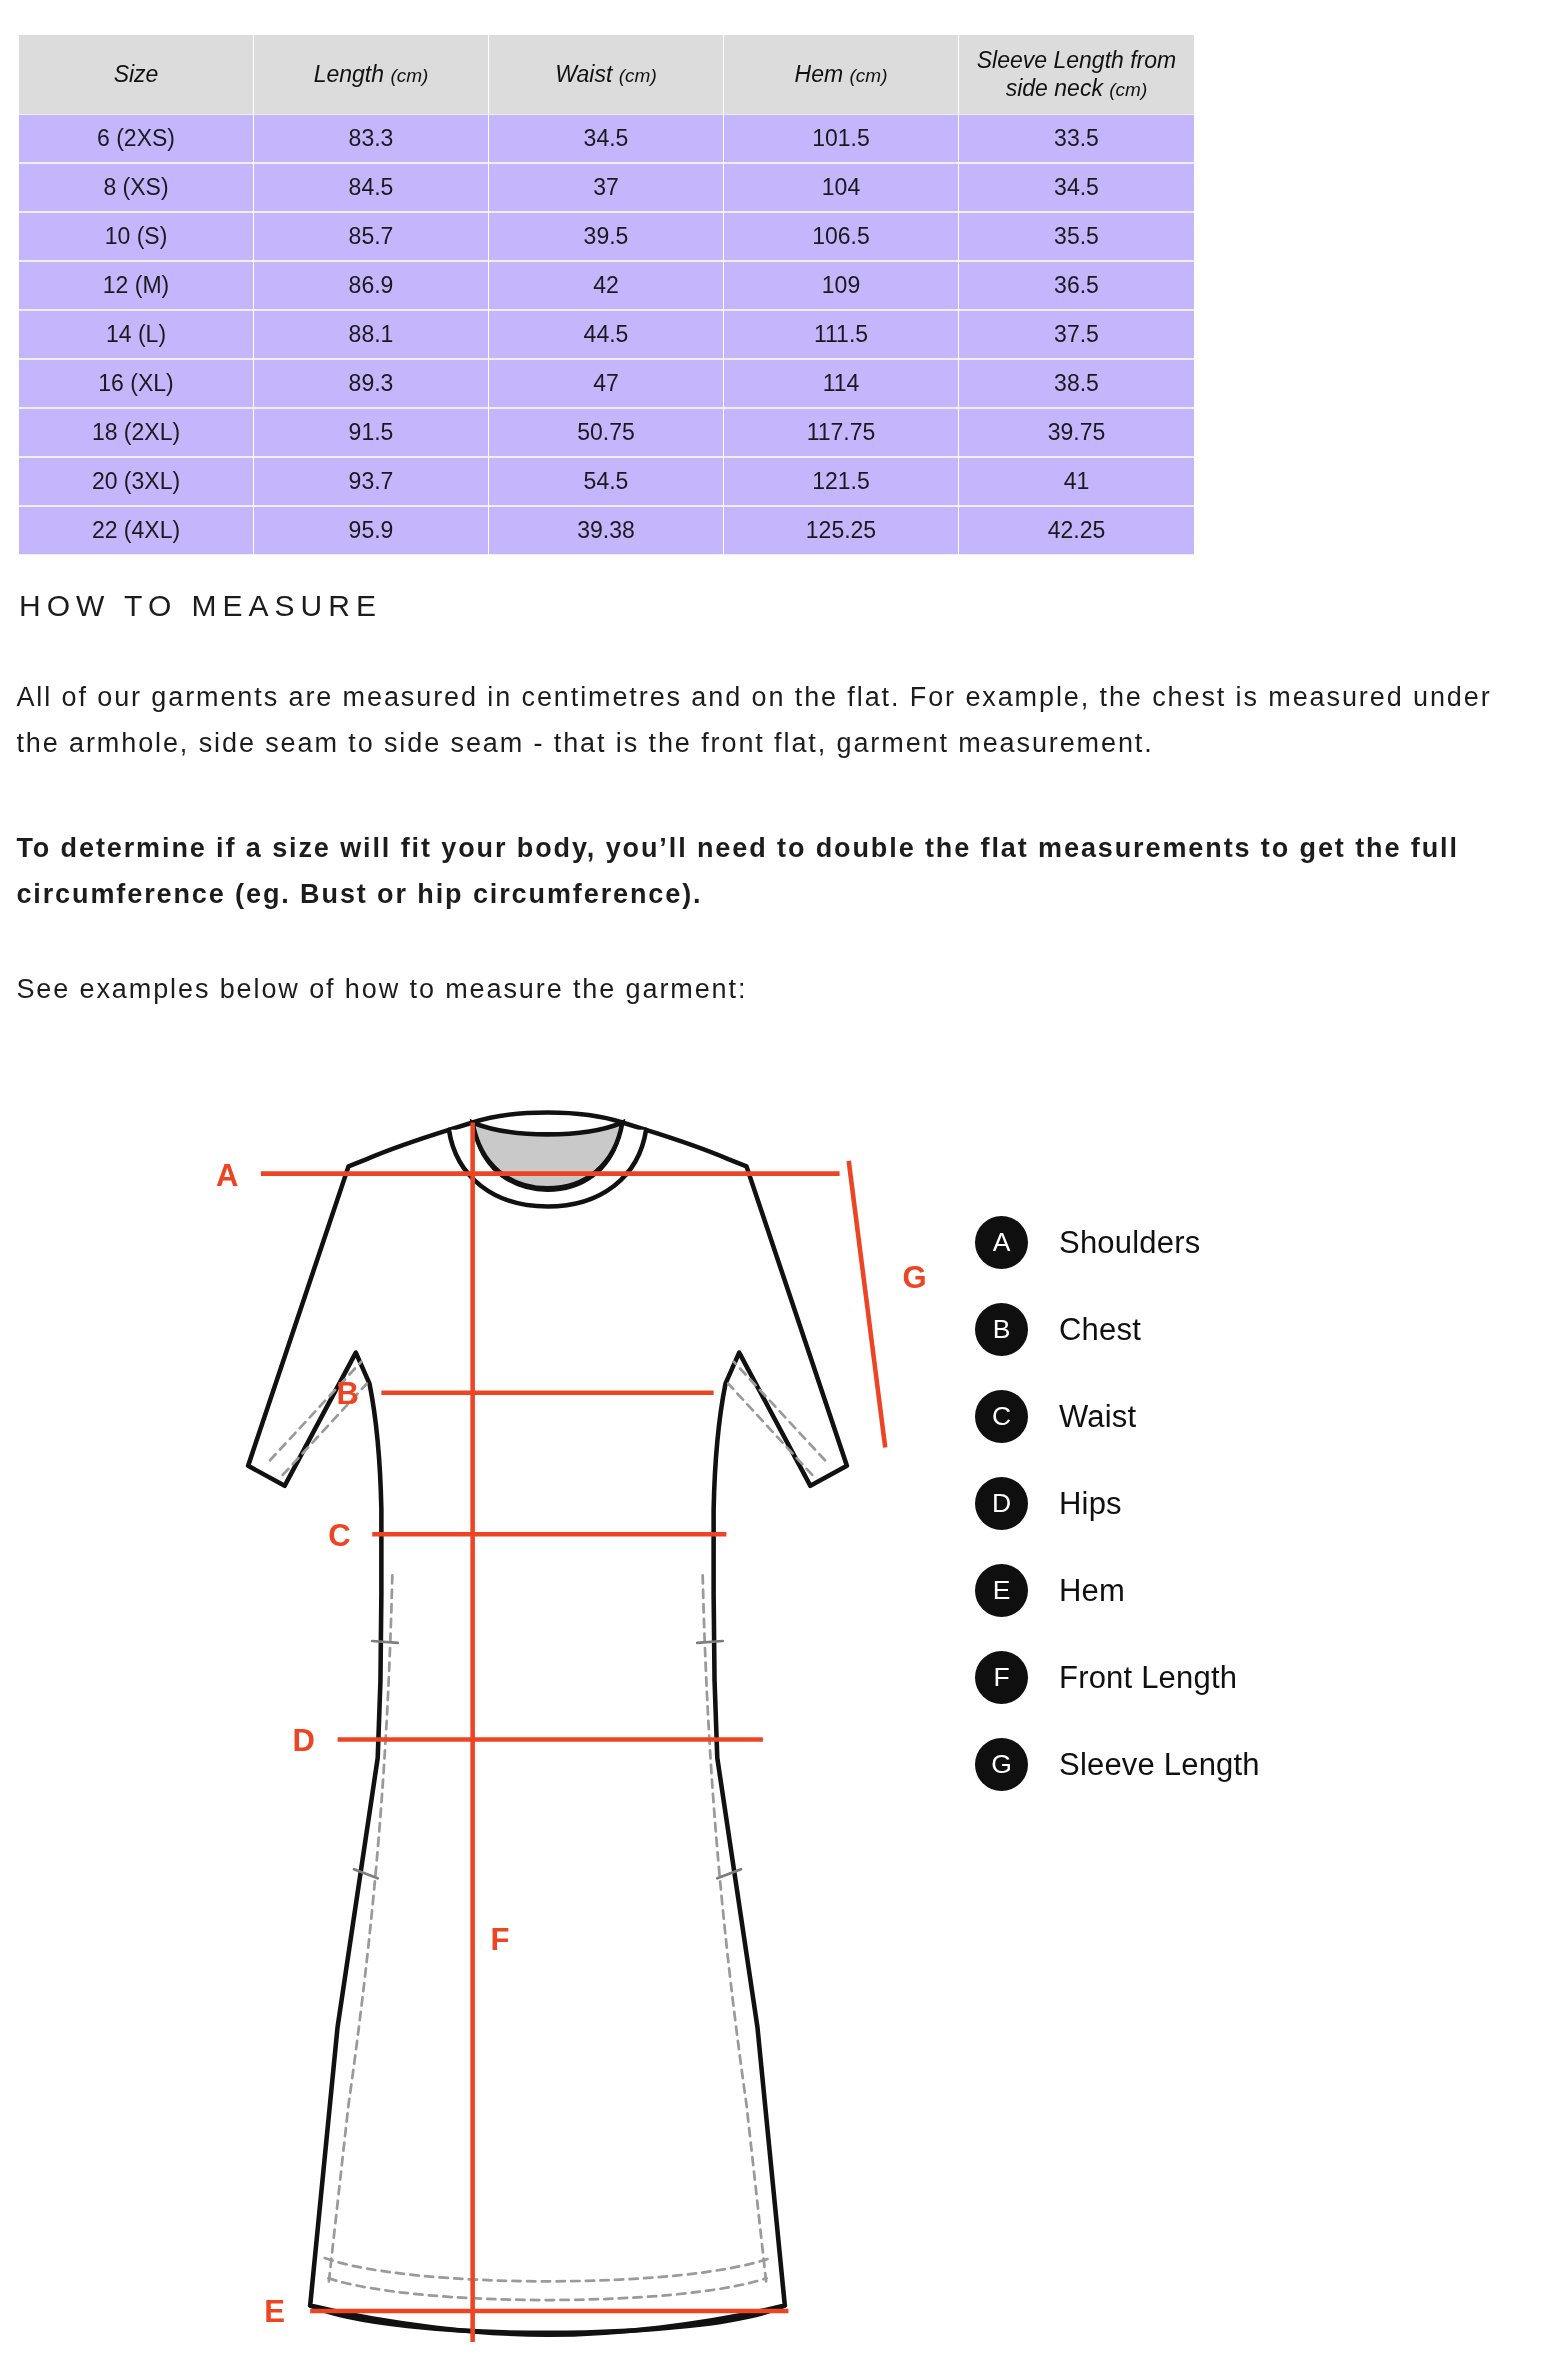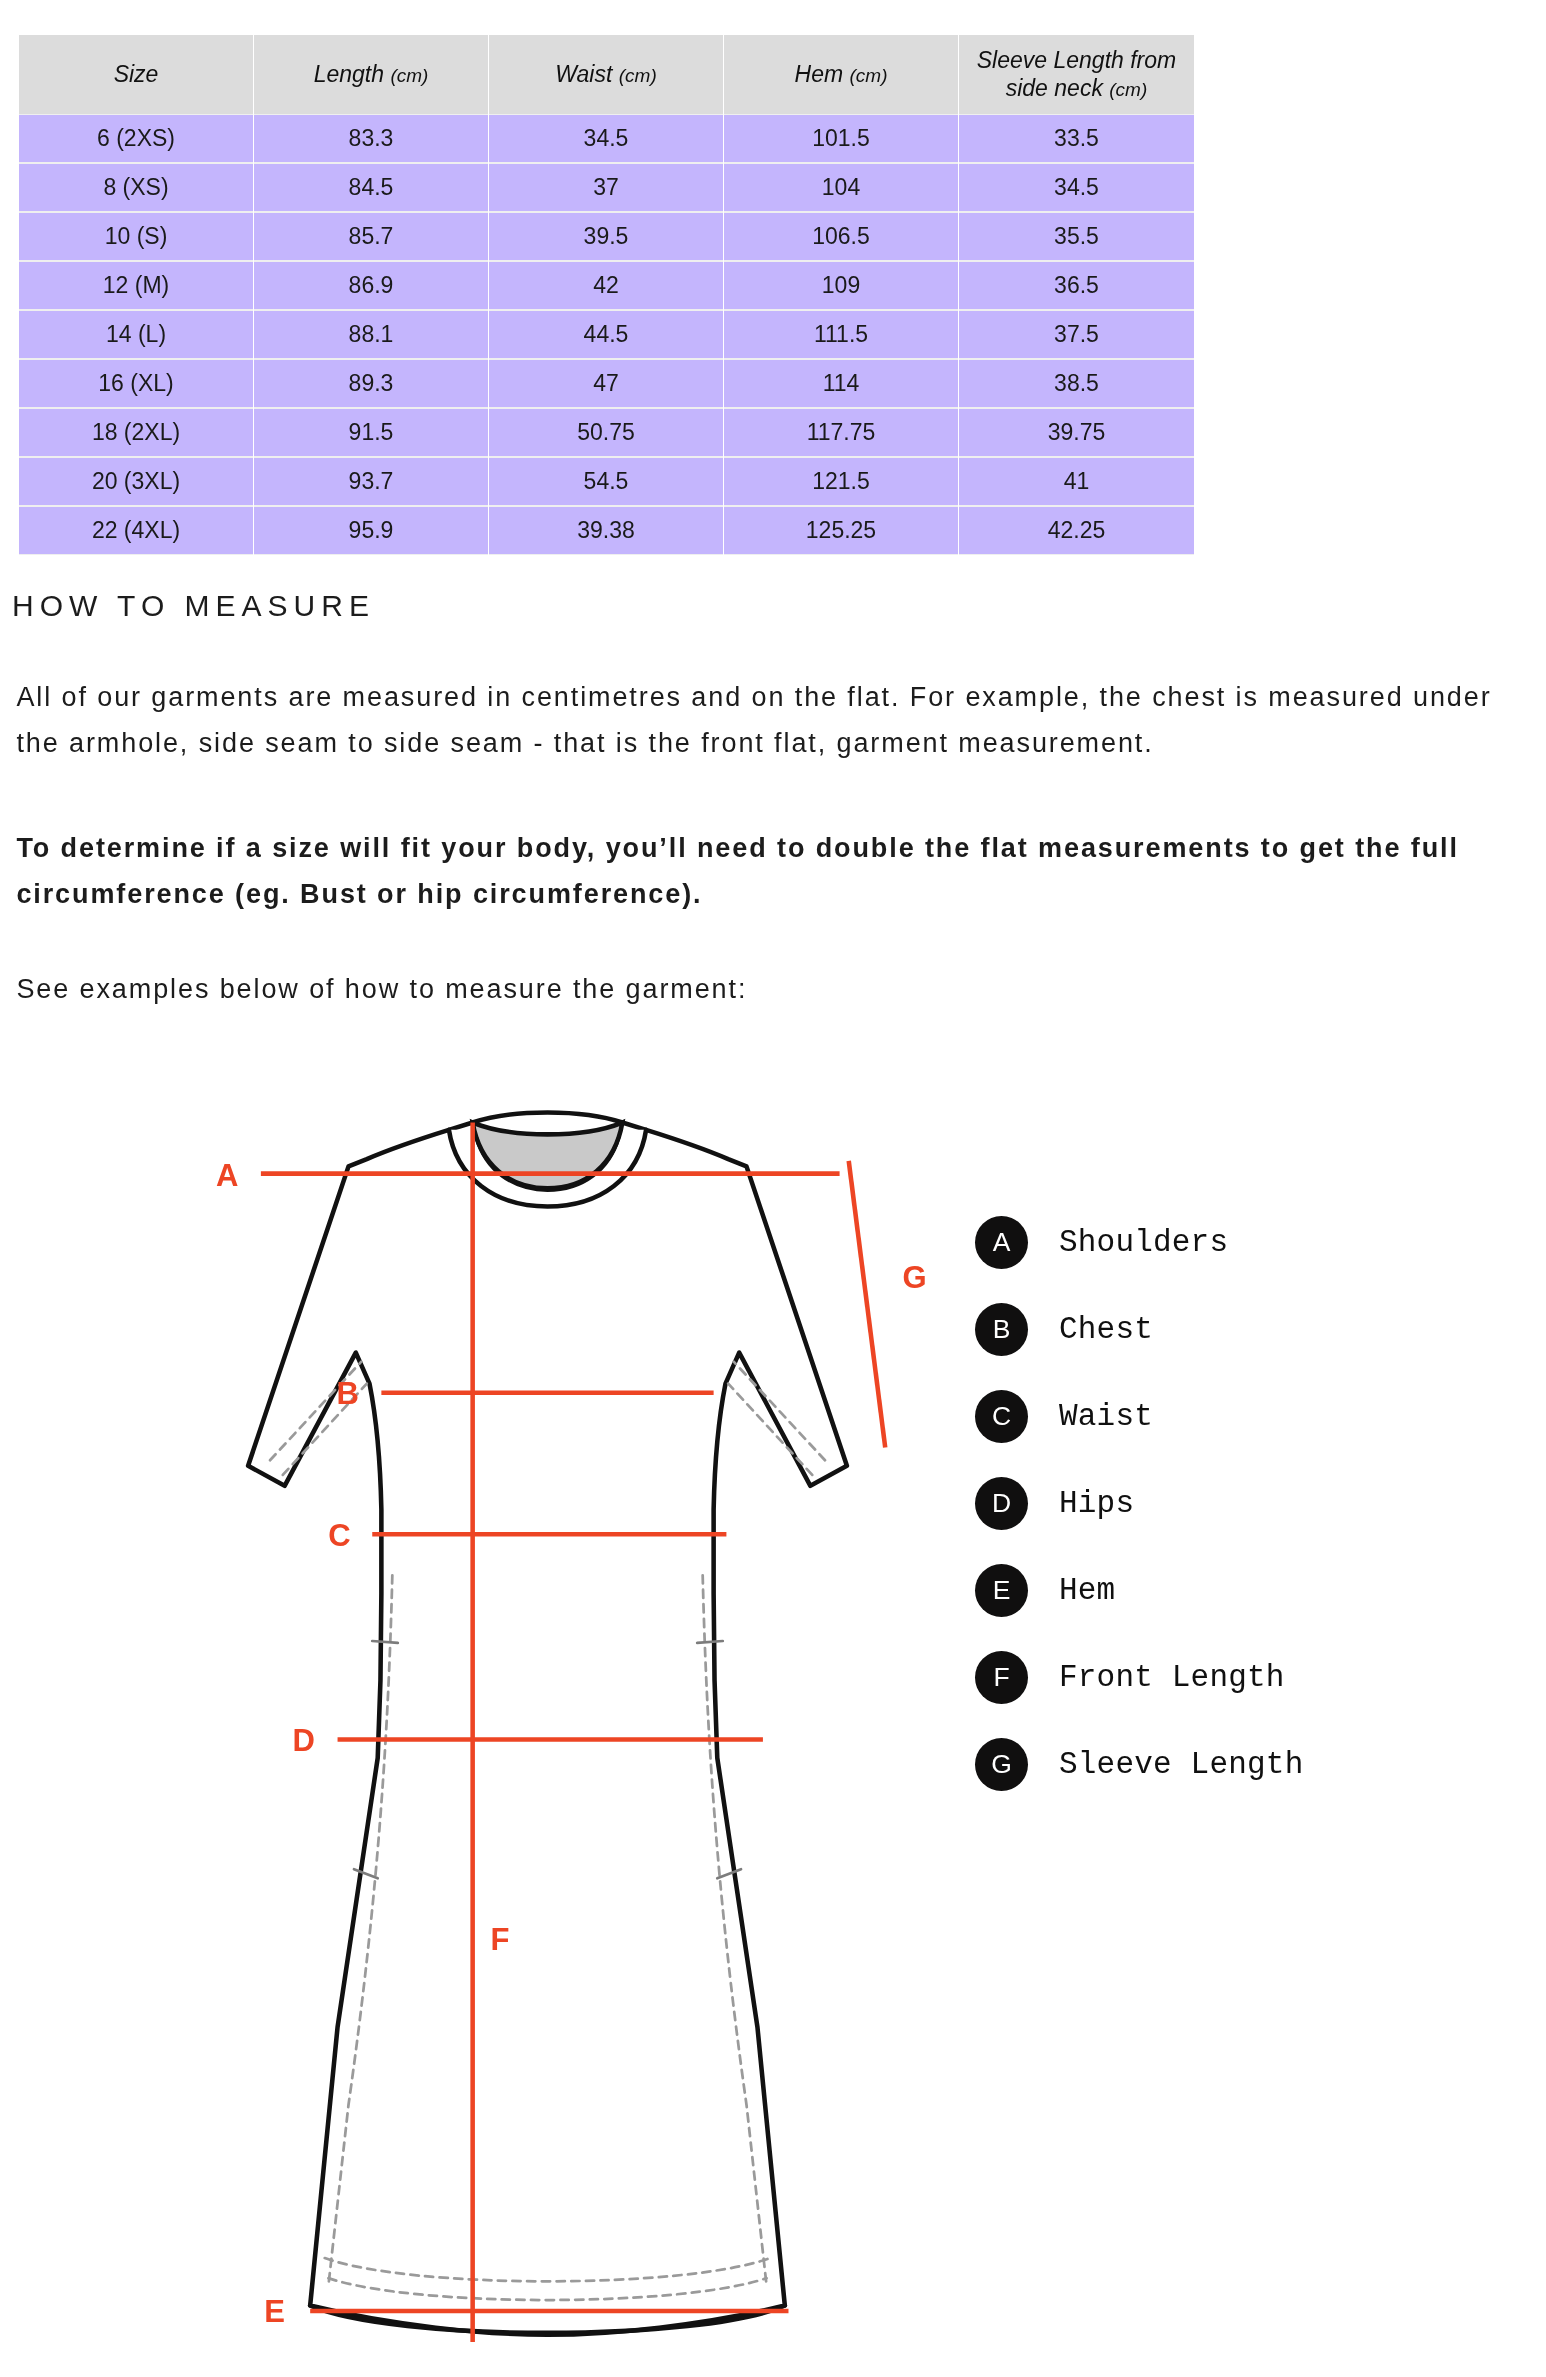--- a/index.html
+++ b/index.html
@@ -63,21 +63,21 @@
   }
   table.size-table col.c1 { width: 234px; }
   table.size-table col.c2 { width: 234px; }
   table.size-table col.c3 { width: 234px; }
   table.size-table col.c4 { width: 234px; }
   table.size-table col.c5 { width: 235px; }
 
   
   .section-title {
     position: absolute;
-    left: 12px;
+    left: 19px;
     top: 589px;
     font-size: 30px;
     letter-spacing: 6px;
     color: #1c1c1c;
     font-weight: 400;
     text-align: center;
   }
   .body-copy {
     position: absolute;
     left: 16.4px;
@@ -131,21 +131,20 @@
     justify-content: center;
     font-size: 26.5px;
     font-weight: 400;
     flex: 0 0 auto;
   }
   .legend-label {
     margin-left: 31px;
     font-size: 31px;
     color: #101010;
     letter-spacing: 0.2px;
-    font-family: Liberation Mono, monospace;
   }
 </style>
 </head>
 <body>
 
 <div class="size-table-wrap">
   <table class="size-table">
     <colgroup>
       <col class="c1">
         <col class="c2">

